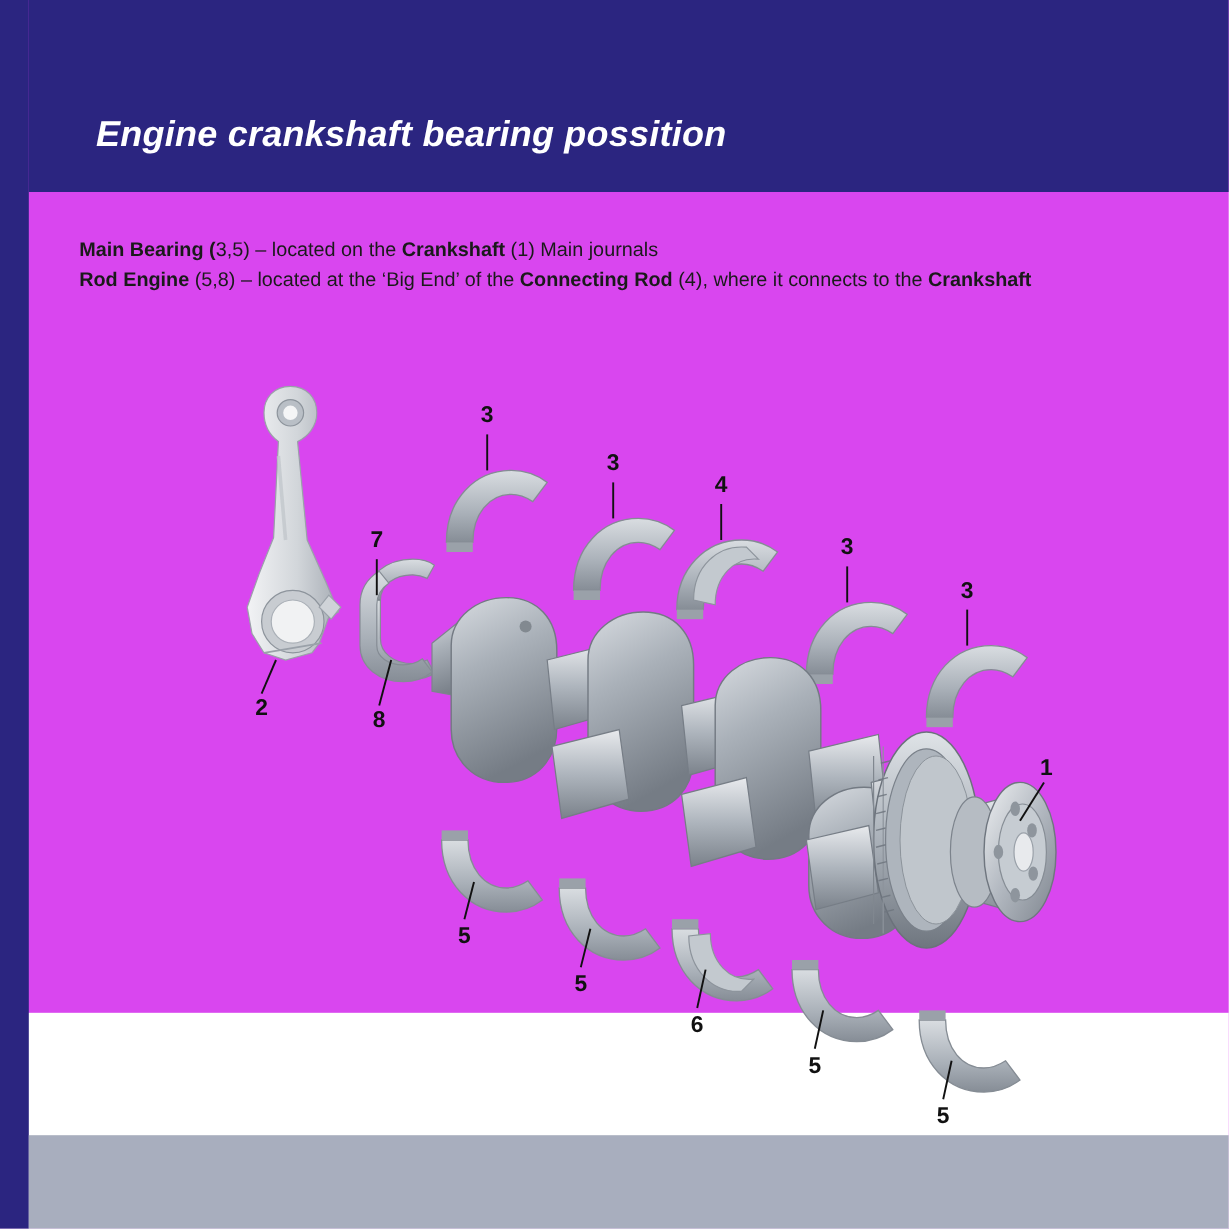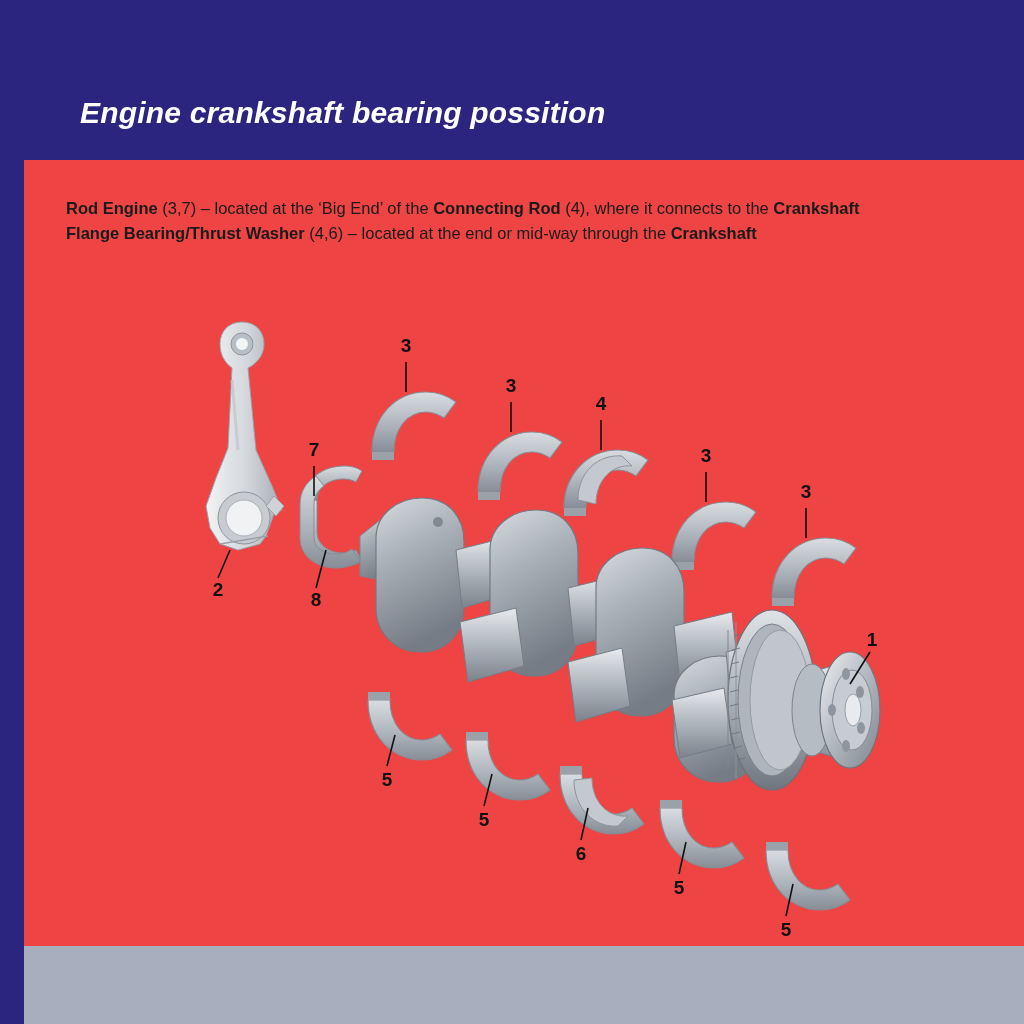--- a/index.html
+++ b/index.html
@@ -9,22 +9,22 @@
   body {
     width: 1024px;
     height: 1024px;
     background: #ffffff;
     font-family: "Liberation Sans", sans-serif;
     overflow: hidden;
   }
   .page {
     position: relative;
     width: 1024px;
-    height: 1024px;
-    background: #ef4444;
+    height: 844px;
+    background: #d946ef;
     box-sizing: border-box;
   }
   
   .left-bar {
     position: absolute;
     left: 0;
     top: 0;
     width: 24px;
     height: 1024px;
     background: #2b2580;
@@ -92,24 +92,24 @@
 <body>
 
 <div class="page">
 
   <div class="left-bar"></div>
   <div class="header-band"></div>
   <div class="header-title">Engine crankshaft bearing possition</div>
 
   <div class="desc">
     <div class="line">
-      <b>Rod Engine</b><span> (3,7) – located at the ‘Big End’ of the </span><b>Connecting Rod</b><span> (4), where it connects to the </span><b>Crankshaft</b>
+      <b>Main Bearing (</b><span>3,5) – located on the </span><b>Crankshaft</b><span> (1) Main journals</span>
     </div>
     <div class="line">
-      <b>Flange Bearing/Thrust Washer</b><span> (4,6) – located at the end or mid-way through the </span><b>Crankshaft</b>
+      <b>Rod Engine</b><span> (5,8) – located at the ‘Big End’ of the </span><b>Connecting Rod</b><span> (4), where it connects to the </span><b>Crankshaft</b>
     </div>
   </div>
 
   <div class="illus">
     <svg width="940" height="640" viewBox="0 0 940 640" xmlns="http://www.w3.org/2000/svg">
       <defs>
         <linearGradient id="gMetal" x1="0" y1="0" x2="0" y2="1">
           <stop offset="0%" stop-color="#e3e6ea"></stop>
           <stop offset="45%" stop-color="#b9bfc6"></stop>
           <stop offset="100%" stop-color="#8b929b"></stop>

